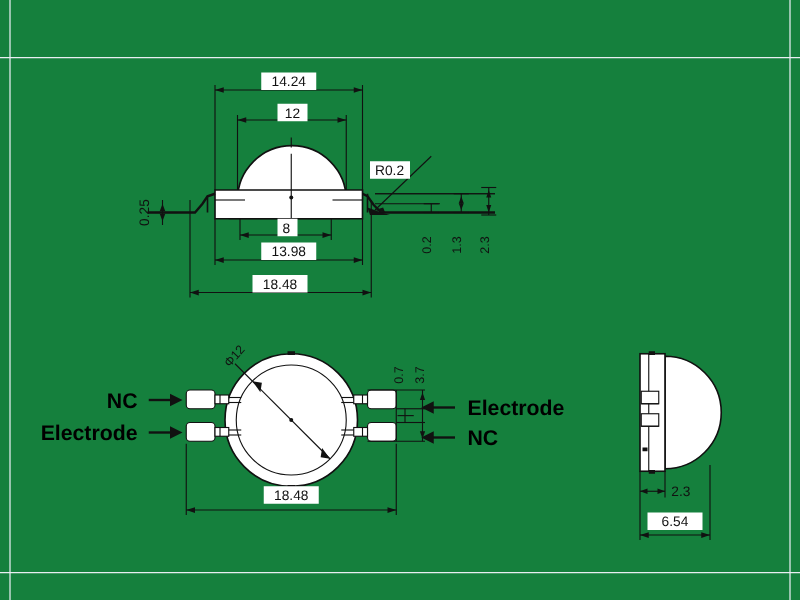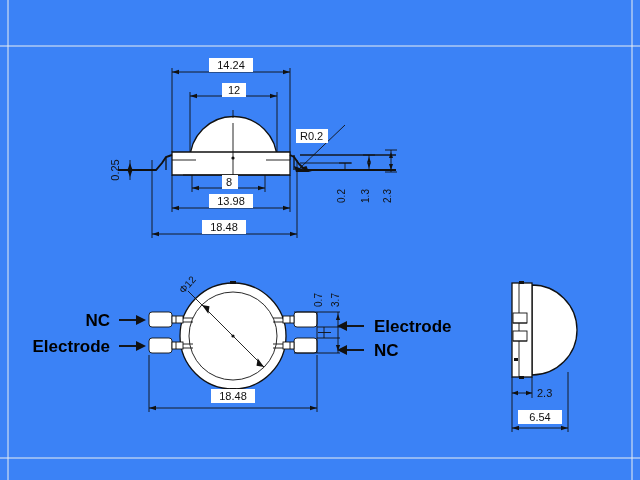--- a/index.html
+++ b/index.html
@@ -1,21 +1,21 @@
 <!DOCTYPE html>
 <html><head>
 <meta charset="utf-8">
 <style>
   html,body{margin:0;padding:0;background:#ffffff;}
   body{
     width:640px;height:480px;overflow:hidden;
     font-family:"Liberation Sans",sans-serif;
     color:#111;
   }
-  #stage{position:relative;width:640px;height:480px;background:#3b82f6;}
+  #stage{position:relative;width:640px;height:480px;background:#15803d;}
   #stage svg{position:absolute;left:0;top:0;}
   .dimtxt{font-family:"Liberation Sans",sans-serif;font-size:11px;fill:#111;}
   .dimtxt-sm{font-family:"Liberation Sans",sans-serif;font-size:10px;fill:#111;}
   .lbl{font-family:"Liberation Sans",sans-serif;font-size:17px;font-weight:bold;fill:#000;}
   .ln{stroke:#111;fill:none;}
   .thin{stroke-width:0.9;}
   .thick{stroke-width:1.9;}
   .med{stroke-width:1.3;}
   .fillblk{fill:#111;stroke:none;}
   .nofill{fill:none;}

